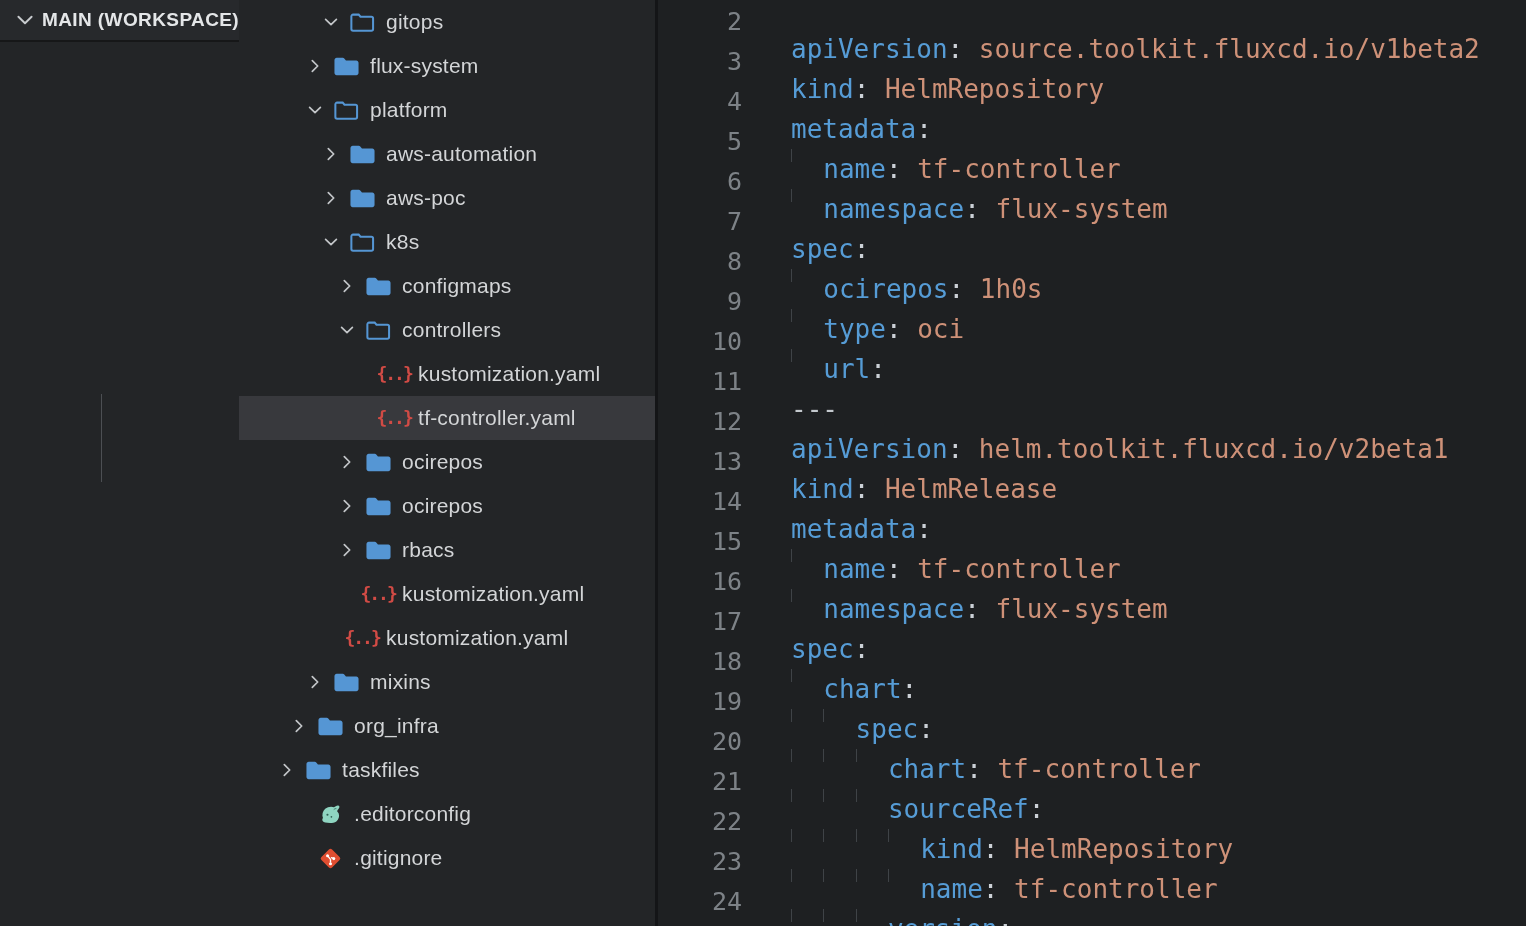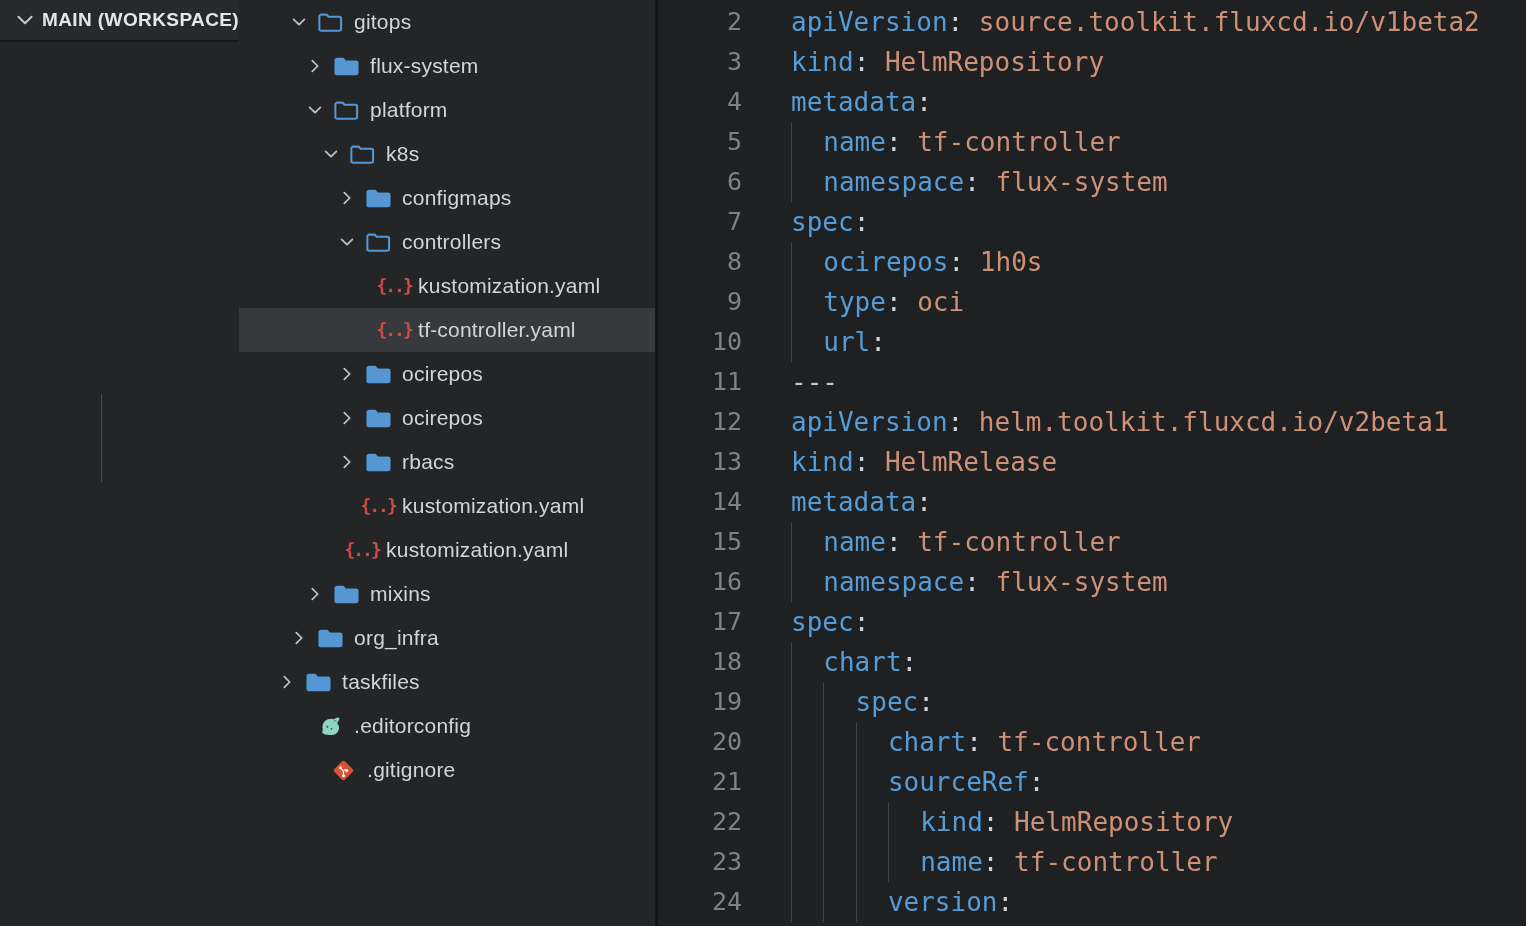--- a/index.html
+++ b/index.html
@@ -52,42 +52,42 @@
   .editor{
     flex:1;background:#1e2022;border-left:3px solid #141517;
     padding-top:2px;overflow:hidden;
     font-family:"DejaVu Sans Mono",monospace;font-size:26px;
   }
   .code-line{height:40px;display:flex;align-items:stretch;line-height:40px;}
   .ln{
     width:84px;flex-shrink:0;text-align:right;color:#7d8287;
     font-size:25px;user-select:none;
   }
-  .code{display:flex;margin-left:49px;white-space:pre;}
+  .code{display:flex;margin-left:49px;white-space:pre;margin-top:27px;}
   .ig{width:2ch;flex-shrink:0;border-left:1px solid #3f4347;}
   .tok-key{color:#569cd6;}
   .tok-colon{color:#ccd1d7;margin-right:1ch;}
   .tok-val{color:#ce9178;}
   .tok-punct{color:#c4c9ce;}
   svg{display:block;}
 </style>
 </head>
 <body>
 
 <aside class="sidebar">
   <div class="sidebar-header">
     <span class="hdr-chev">
       <svg width="22" height="22" viewBox="0 0 16 16">
         <path d="M3.2 5.6 8 10.4 12.8 5.6" fill="none" stroke="#c8cbce" stroke-width="1.4" stroke-linecap="round" stroke-linejoin="round"></path>
       </svg>
     </span>
     <span class="hdr-title">MAIN (WORKSPACE)</span>
   </div>
   <div class="tree">
-      <div class="tree-row" style="padding-left: 44px;">
+      <div class="tree-row" style="padding-left: 44px; margin-left: 32px;">
         <span class="twistie">
           <svg width="18" height="18" viewBox="0 0 16 16">
             <path d="M3.2 5.6 8 10.4 12.8 5.6" fill="none" stroke="#c3c6c9" stroke-width="1.5" stroke-linecap="round" stroke-linejoin="round"></path>
           </svg>
         </span>
         <span class="tree-icon">
           <svg width="27" height="23" viewBox="0 0 24 20">
             <path d="M2.1 4.5c0-.8.7-1.5 1.5-1.5h5l1.6 1.9h9.7c.8 0 1.5.7 1.5 1.5v9.4c0 .8-.7 1.5-1.5 1.5H3.6c-.8 0-1.5-.7-1.5-1.5z" fill="none" stroke="#5596d4" stroke-width="1.8"></path>
           </svg>
         </span>
@@ -111,20 +111,46 @@
           <svg width="18" height="18" viewBox="0 0 16 16">
             <path d="M3.2 5.6 8 10.4 12.8 5.6" fill="none" stroke="#c3c6c9" stroke-width="1.5" stroke-linecap="round" stroke-linejoin="round"></path>
           </svg>
         </span>
         <span class="tree-icon">
           <svg width="27" height="23" viewBox="0 0 24 20">
             <path d="M2.1 4.5c0-.8.7-1.5 1.5-1.5h5l1.6 1.9h9.7c.8 0 1.5.7 1.5 1.5v9.4c0 .8-.7 1.5-1.5 1.5H3.6c-.8 0-1.5-.7-1.5-1.5z" fill="none" stroke="#5596d4" stroke-width="1.8"></path>
           </svg>
         </span>
         <span class="tree-label">platform</span>
+      </div>
+      <div class="tree-row" style="padding-left: 76px;">
+        <span class="twistie">
+          <svg width="18" height="18" viewBox="0 0 16 16">
+            <path d="M5.6 3.2 10.4 8 5.6 12.8" fill="none" stroke="#c3c6c9" stroke-width="1.5" stroke-linecap="round" stroke-linejoin="round"></path>
+          </svg>
+        </span>
+        <span class="tree-icon">
+          <svg width="27" height="23" viewBox="0 0 24 20">
+            <path d="M1.3 4.3c0-1.1.9-2 2-2h5.4c.5 0 1 .2 1.3.6l1.5 1.7h9.2c1.1 0 2 .9 2 2v9.2c0 1.1-.9 2-2 2H3.3c-1.1 0-2-.9-2-2z" fill="#5596d4"></path>
+          </svg>
+        </span>
+        <span class="tree-label">aws-automation</span>
+      </div>
+      <div class="tree-row" style="padding-left: 76px;">
+        <span class="twistie">
+          <svg width="18" height="18" viewBox="0 0 16 16">
+            <path d="M5.6 3.2 10.4 8 5.6 12.8" fill="none" stroke="#c3c6c9" stroke-width="1.5" stroke-linecap="round" stroke-linejoin="round"></path>
+          </svg>
+        </span>
+        <span class="tree-icon">
+          <svg width="27" height="23" viewBox="0 0 24 20">
+            <path d="M1.3 4.3c0-1.1.9-2 2-2h5.4c.5 0 1 .2 1.3.6l1.5 1.7h9.2c1.1 0 2 .9 2 2v9.2c0 1.1-.9 2-2 2H3.3c-1.1 0-2-.9-2-2z" fill="#5596d4"></path>
+          </svg>
+        </span>
+        <span class="tree-label">aws-poc</span>
       </div>
       <div class="tree-row" style="padding-left: 76px;">
         <span class="twistie">
           <svg width="18" height="18" viewBox="0 0 16 16">
             <path d="M3.2 5.6 8 10.4 12.8 5.6" fill="none" stroke="#c3c6c9" stroke-width="1.5" stroke-linecap="round" stroke-linejoin="round"></path>
           </svg>
         </span>
         <span class="tree-icon">
           <svg width="27" height="23" viewBox="0 0 24 20">
             <path d="M2.1 4.5c0-.8.7-1.5 1.5-1.5h5l1.6 1.9h9.7c.8 0 1.5.7 1.5 1.5v9.4c0 .8-.7 1.5-1.5 1.5H3.6c-.8 0-1.5-.7-1.5-1.5z" fill="none" stroke="#5596d4" stroke-width="1.8"></path>
@@ -269,21 +295,21 @@
         <span class="tree-icon">
           <svg width="27" height="27" viewBox="0 0 24 24">
             <path d="M19.6 4.4c-1.5-1.3-3.1.4-4.5 1.1C12.9 4.6 9.5 5 7.3 6.9 5 9 4.2 12.4 5.3 15.2c-1.6 2.1.3 3.7 2 4 2.7.5 7.4.9 9.9-1 2.1-1.6 3-4.5 2.1-7-.3-.8-.8-1.6-1.4-2.2.5-1.5 2.9-3.3 1.7-4.6z" fill="#8fd5c1"></path>
             <circle cx="9.3" cy="12.2" r=".95" fill="#2d5f52"></circle>
             <circle cx="12.8" cy="14.1" r=".75" fill="#2d5f52"></circle>
             <path d="M14.9 7.6c.6-.5 1.6-1 2.3-.8" fill="none" stroke="#2d5f52" stroke-width=".7"></path>
           </svg>
         </span>
         <span class="tree-label">.editorconfig</span>
       </div>
-      <div class="tree-row" style="padding-left: 44px; margin-left: 13px;">
+      <div class="tree-row" style="padding-left: 44px;">
         <span class="twistie"></span>
         <span class="tree-icon">
           <svg width="27" height="27" viewBox="0 0 24 24">
             <rect x="5.3" y="5.3" width="13.4" height="13.4" rx="2" transform="rotate(45 12 12)" fill="#e04e31"></rect>
             <circle cx="9.4" cy="9.6" r="1.35" fill="#fff"></circle>
             <circle cx="14.9" cy="12.1" r="1.35" fill="#fff"></circle>
             <circle cx="12" cy="16.6" r="1.35" fill="#fff"></circle>
             <path d="M10.2 10.5 12 12.8M12 12.8v2.4M12.9 11.3l.9.4" stroke="#fff" stroke-width="1.2" fill="none" stroke-linecap="round"></path>
           </svg>
         </span>

